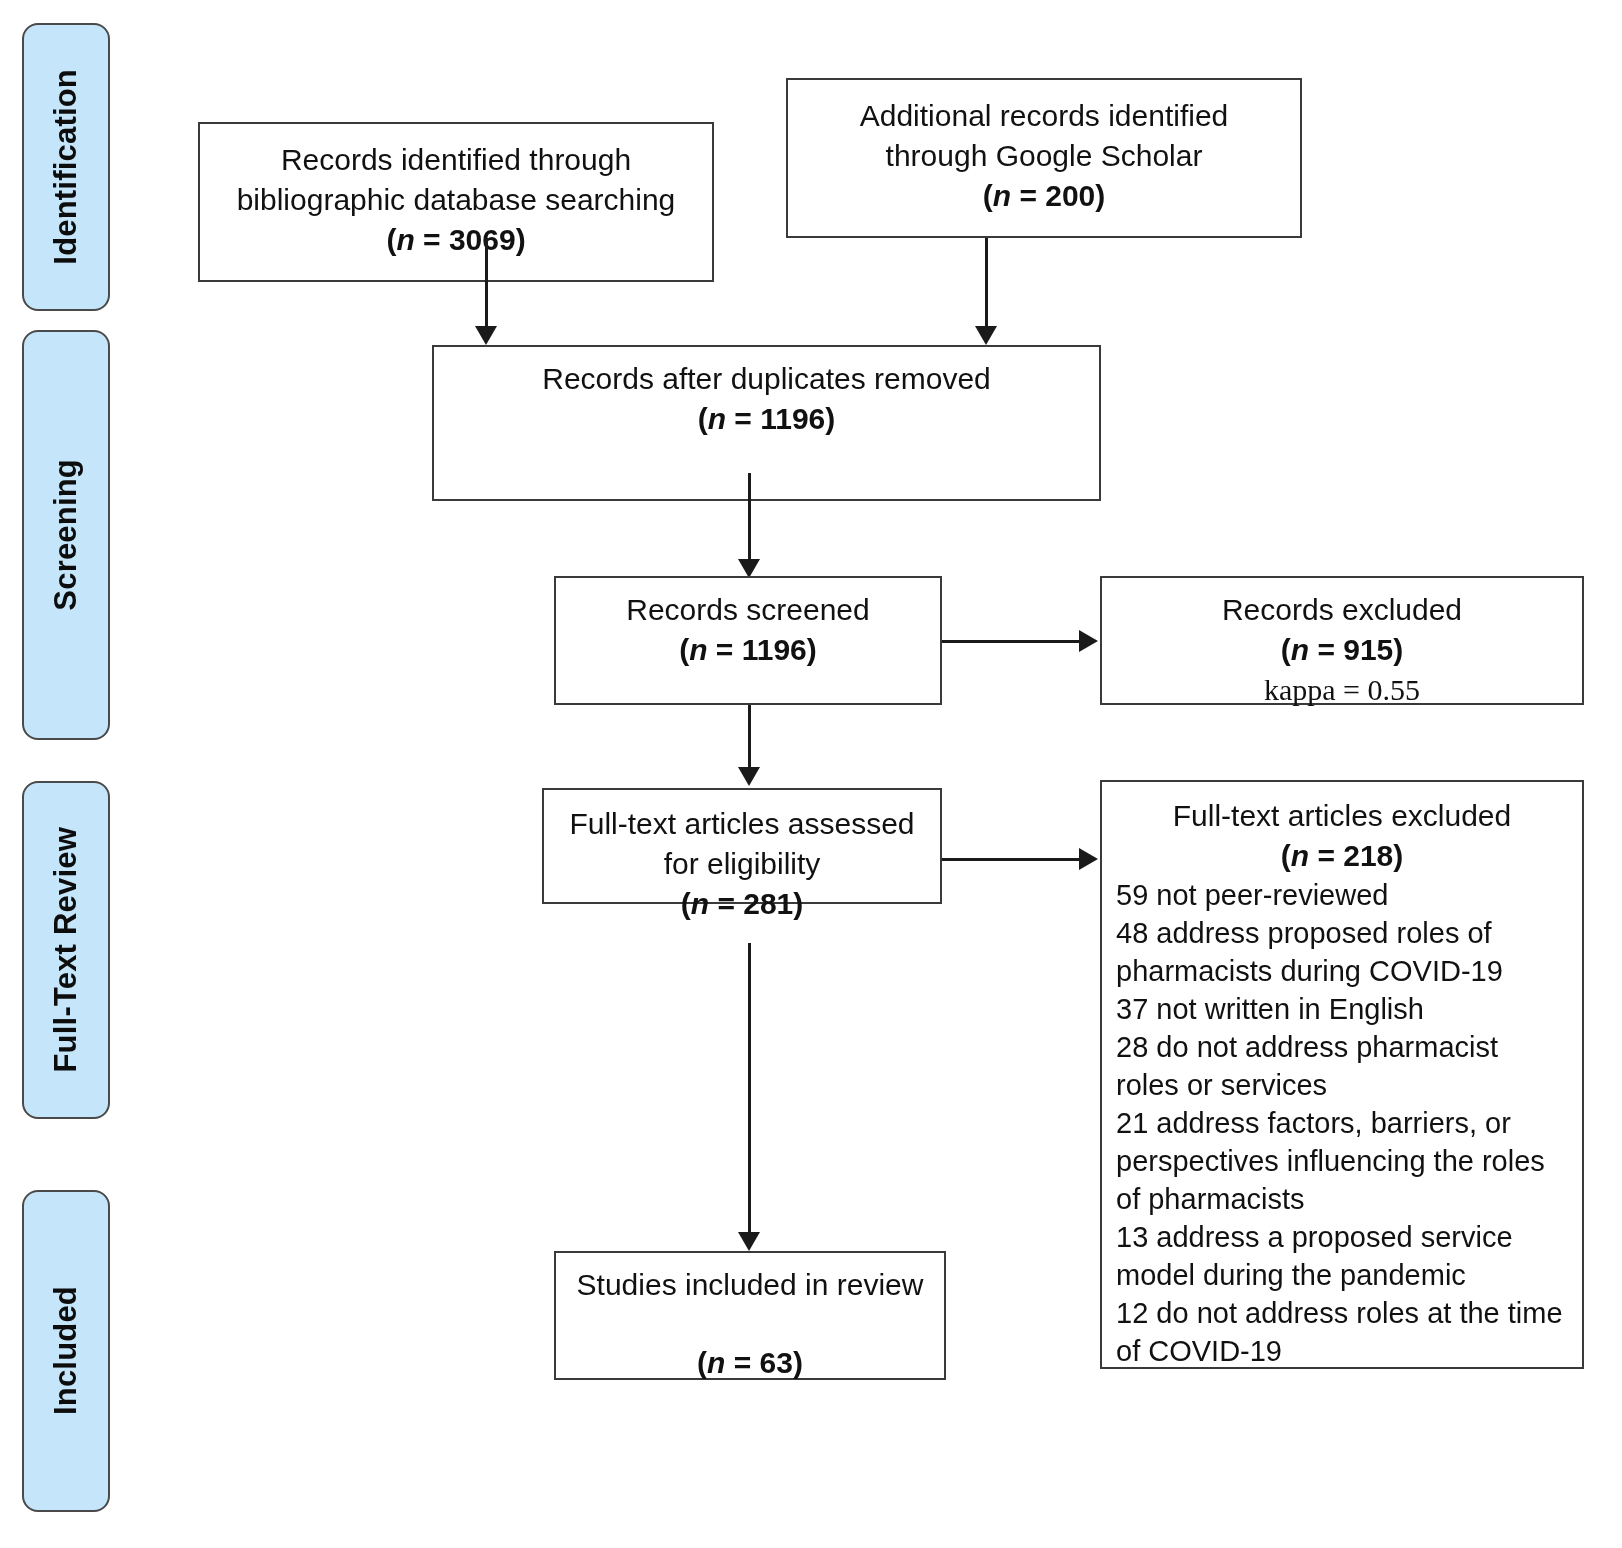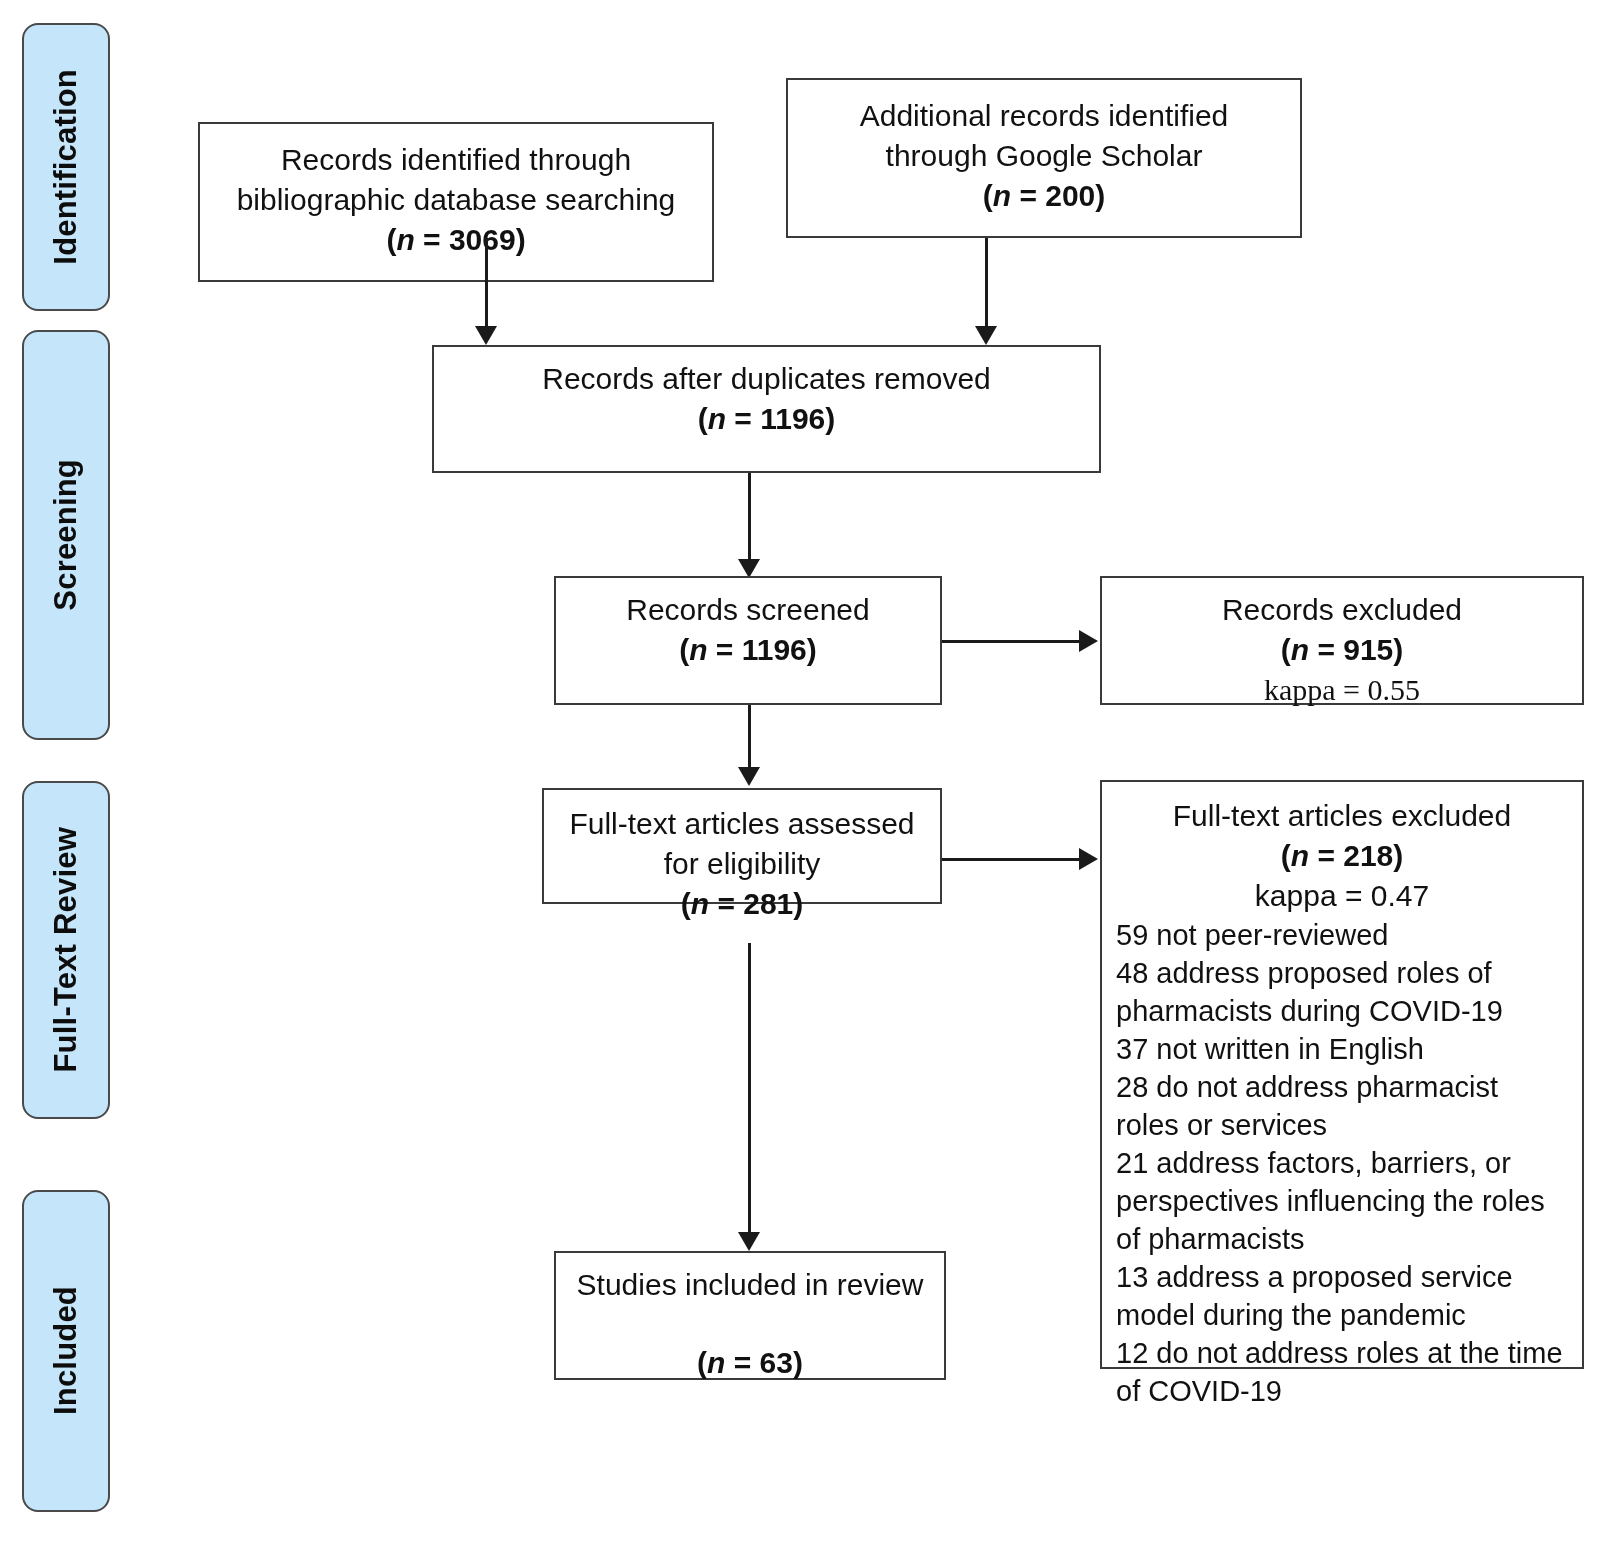--- a/index.html
+++ b/index.html
@@ -73,21 +73,21 @@
     <div class="line">through Google Scholar</div>
     <div class="nline"><span>(</span><i>n</i><span> = 200)</span></div>
   </div>
 
   <div class="vline" style="left:485px;top:238px;height:90px;"></div>
   <div class="arrow-down" style="left:475px;top:326px;"></div>
 
   <div class="vline" style="left:985px;top:238px;height:90px;"></div>
   <div class="arrow-down" style="left:975px;top:326px;"></div>
 
-  <div class="box" style="left:432px;top:345px;width:669px;height:128px;padding-top:12px;">
+  <div class="box" style="left:432px;top:345px;width:669px;height:156px;padding-top:12px;">
     <div class="line">Records after duplicates removed</div>
     <div class="nline"><span>(</span><i>n</i><span> = 1196)</span></div>
   </div>
 
   <div class="vline" style="left:748px;top:473px;height:88px;"></div>
   <div class="arrow-down" style="left:738px;top:559px;"></div>
 
   <div class="box" style="left:554px;top:576px;width:388px;height:129px;padding-top:12px;">
     <div class="line">Records screened</div>
     <div class="nline"><span>(</span><i>n</i><span> = 1196)</span></div>
@@ -110,21 +110,20 @@
     <div class="line">for eligibility</div>
     <div class="nline"><span>(</span><i>n</i><span> = 281)</span></div>
   </div>
 
   <div class="hline" style="left:942px;top:858px;width:139px;"></div>
   <div class="arrow-right" style="left:1079px;top:848px;"></div>
 
   <div class="box" style="left:1100px;top:780px;width:484px;height:589px;padding:14px 14px 0 14px;align-items:flex-start;">
     <div class="line ctr">Full-text articles excluded</div>
     <div class="nline ctr"><span>(</span><i>n</i><span> = 218)</span></div>
-    <div class="kappa-sans ctr">kappa = 0.47</div>
 
     <div class="reason"><b>59</b><span> not peer-reviewed</span></div>
     <div class="reason"><b>48</b><span> address proposed roles of pharmacists during COVID-19</span></div>
     <div class="reason"><b>37</b><span> not written in English</span></div>
     <div class="reason"><b>28</b><span> do not address pharmacist roles or services</span></div>
     <div class="reason"><b>21</b><span> address factors, barriers, or perspectives influencing the roles of pharmacists</span></div>
     <div class="reason"><b>13</b><span> address a proposed service model during the pandemic</span></div>
     <div class="reason"><b>12</b><span> do not address roles at the time of COVID-19</span></div>
   </div>
 

